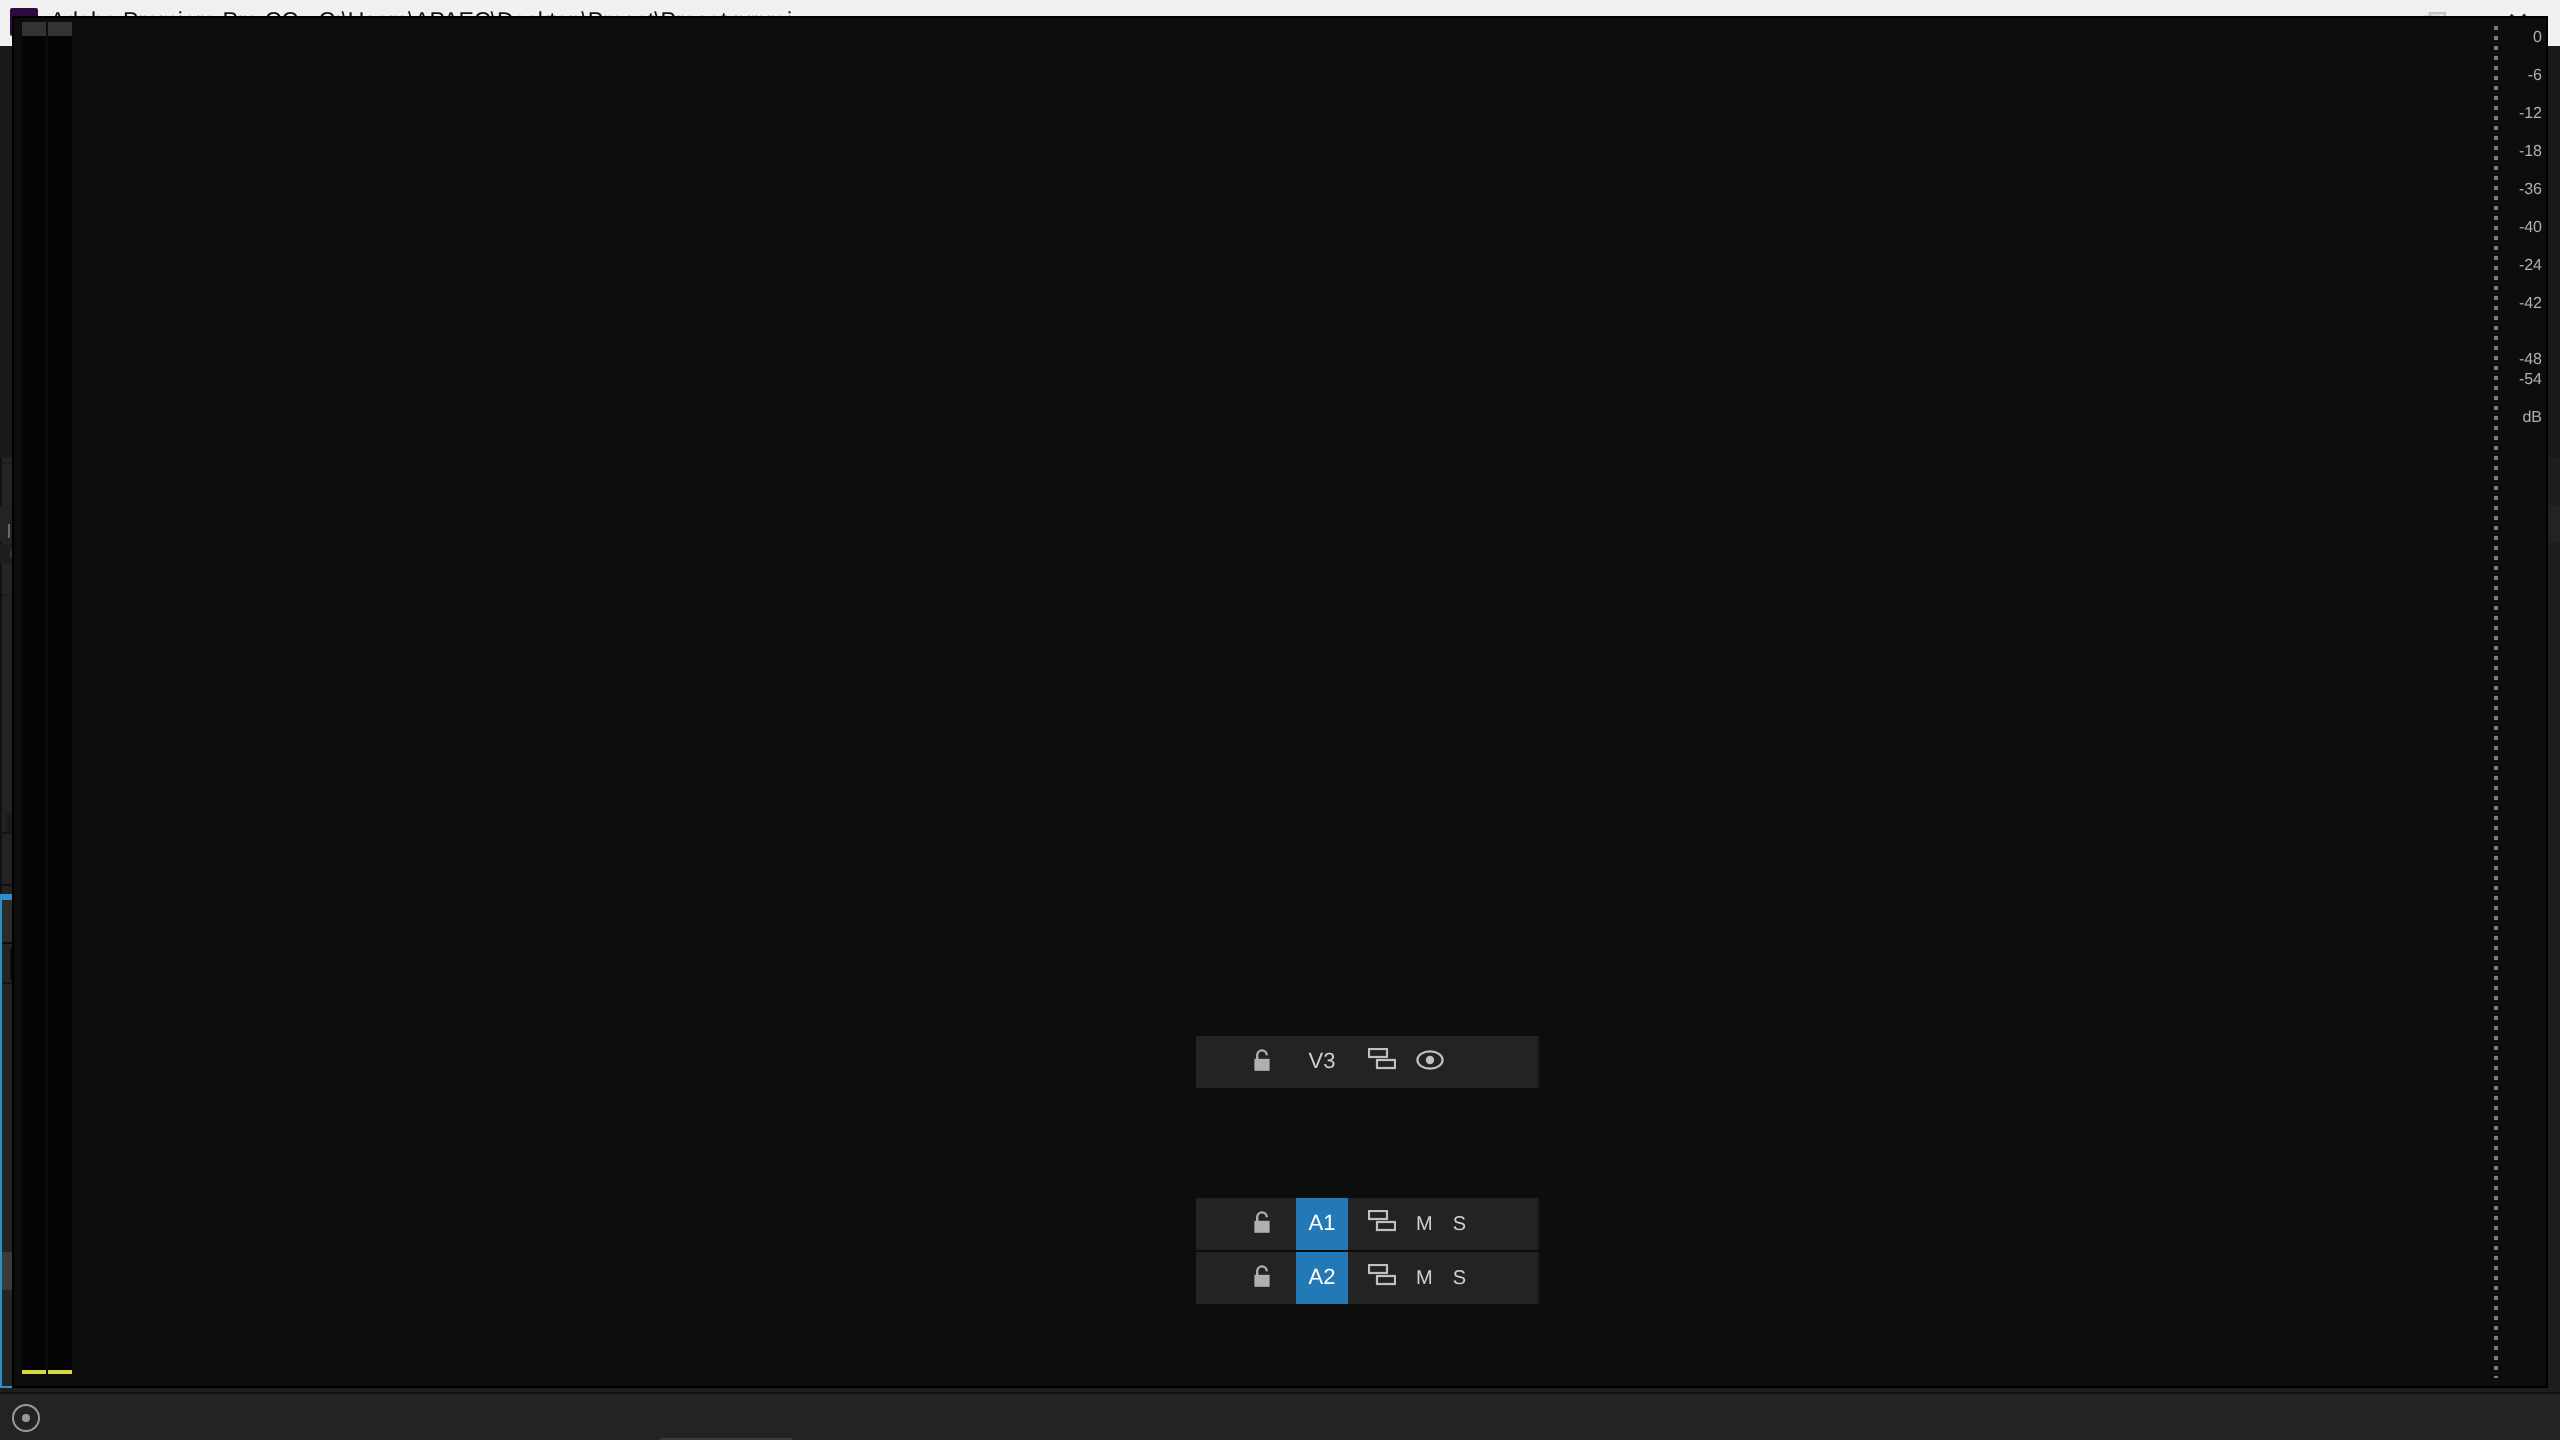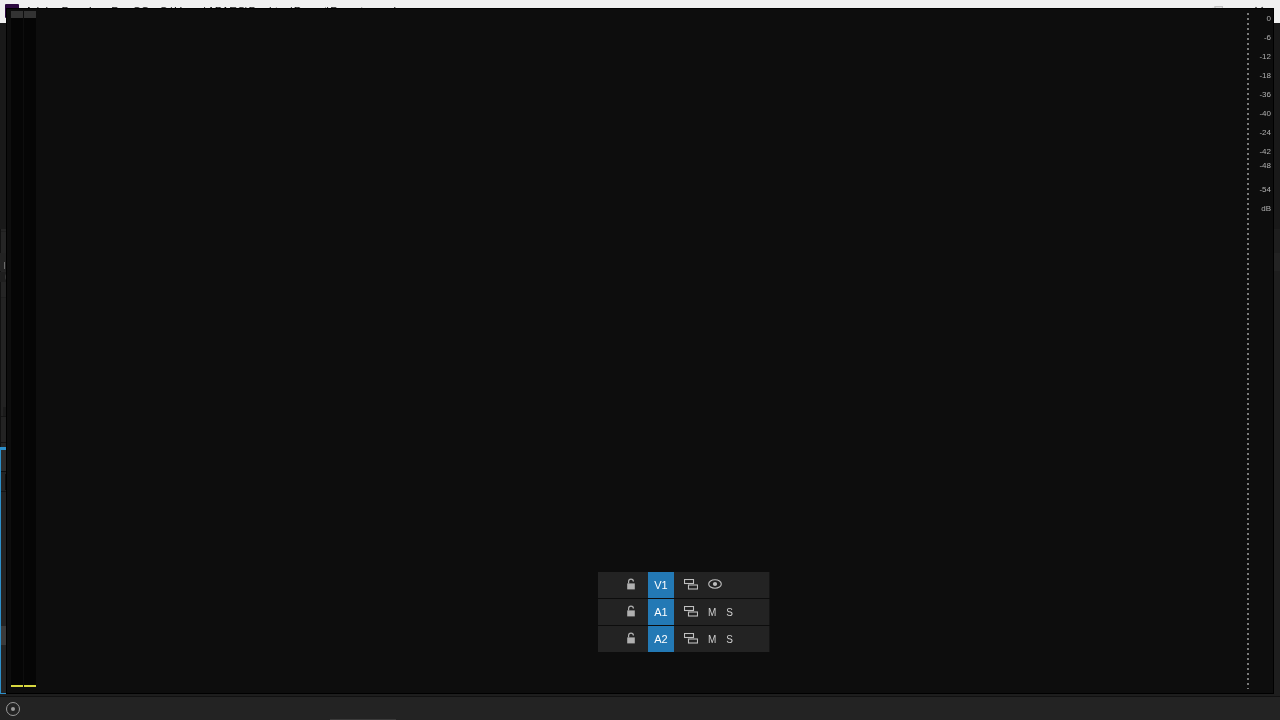--- a/index.html
+++ b/index.html
@@ -1241,56 +1241,56 @@
         <div class="tl-rticks"></div>
         <div class="tl-workbar"></div>
         <div class="tl-ph"></div>
         <div class="tl-phline"></div>
       </div>
     </div>
 
     <div class="tl-tracks">
 
       <div class="trk">
-        <div class="trk-area"></div>
-      </div>
-
-      <div class="trk">
-        <div class="trk-area">
-          <div class="clip adj">
-            <span class="fx-badge">fx</span>
-            <span>Adjustment Layer</span>
-          </div>
-        </div>
-      </div>
-
-      <div class="trk">
         <div class="trk-hdr">
           <span class="lock">
             <svg width="10" height="12" viewBox="0 0 10 12">
                 <path d="M2.6 5.5 V3.6 a2.4 2.4 0 0 1 4.8 0" fill="none" stroke="#b0b0b0" stroke-width="1.2"></path>
                 <rect x="1.2" y="5.4" width="7.6" height="6" fill="#b0b0b0"></rect>
               </svg>
           </span>
-          <span class="trk-name on">V1</span>
+          <span class="trk-name">V3</span>
           <span class="trk-icons">
             <span>
               <svg width="14" height="11" viewBox="0 0 14 11">
                   <rect x="0.5" y="0.5" width="9" height="4" fill="none" stroke="#c0c0c0" stroke-width="1.1"></rect>
                   <rect x="4.5" y="6" width="9" height="4" fill="none" stroke="#c0c0c0" stroke-width="1.1"></rect>
                 </svg>
             </span>
             <span>
               <svg width="14" height="10" viewBox="0 0 14 10">
                   <ellipse cx="7" cy="5" rx="6.3" ry="4.3" fill="none" stroke="#c0c0c0" stroke-width="1.1"></ellipse>
                   <circle cx="7" cy="5" r="2.1" fill="#c0c0c0"></circle>
                 </svg>
             </span>
           </span>
         </div>
+        <div class="trk-area"></div>
+      </div>
+
+      <div class="trk">
+        <div class="trk-area">
+          <div class="clip adj">
+            <span class="fx-badge">fx</span>
+            <span>Adjustment Layer</span>
+          </div>
+        </div>
+      </div>
+
+      <div class="trk">
         <div class="trk-area">
           <div class="clip vid">
             <span class="fx-badge grey">fx</span>
             <span>White_stork_with_long_orange_be</span>
           </div>
         </div>
       </div>
 
       <div class="trk audio">
         <div class="trk-hdr">
@@ -1358,21 +1358,21 @@
       <div class="mt-dots"></div>
       <div class="mt-scale">
         <span style="top:1px">0</span>
         <span style="top:20px">-6</span>
         <span style="top:39px">-12</span>
         <span style="top:58px">-18</span>
         <span style="top:77px">-36</span>
         <span style="top:96px">-40</span>
         <span style="top:115px">-24</span>
         <span style="top:134px">-42</span>
-        <span style="top:148px">-48</span>
+        <span style="top:162px">-48</span>
         <span style="top:172px">-54</span>
         <span style="top:191px">dB</span>
       </div>
     </div>
     <div class="mt-foot">
       <span>S</span>
       <span>S</span>
     </div>
   </div>
 

